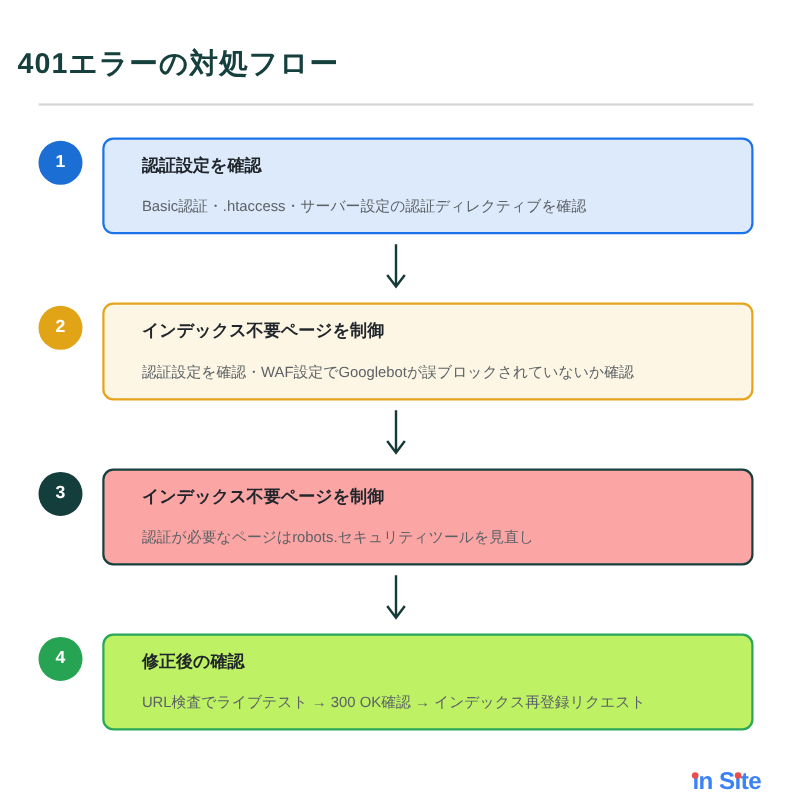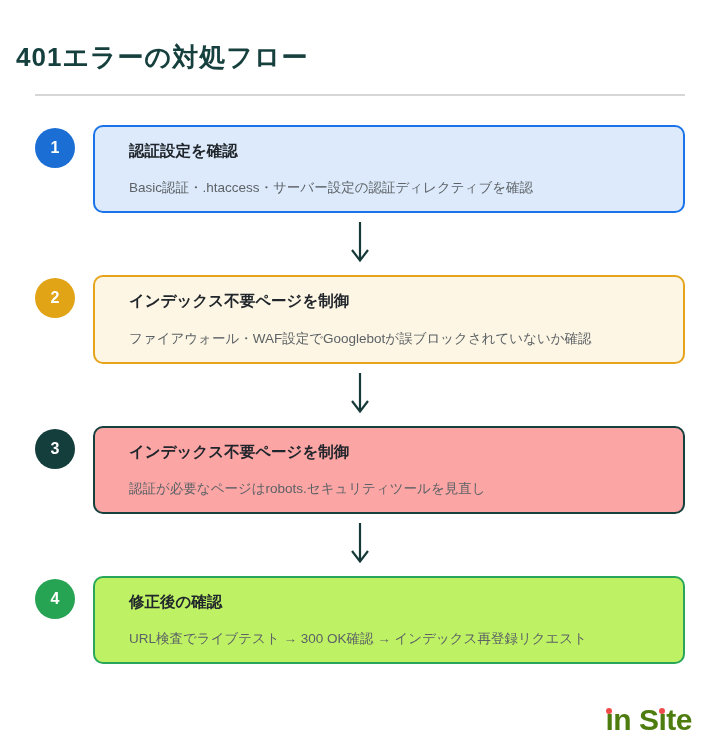--- a/index.html
+++ b/index.html
@@ -65,24 +65,24 @@
   .step3 .card  { border-color: #16403e; background: #fca5a5; }
   .step4 .badge { background: #27a453; }
   .step4 .card  { border-color: #2aa65a; background: #bef264; }
   .arrow-row {
     height: 62px;
     display: flex; align-items: center; justify-content: center;
   }
   .logo {
     position: absolute;
     right: 28px;
-    bottom: 1px;
-    font-size: 30px;
+    bottom: 15px;
+    font-size: 22px;
     font-weight: 800;
-    color: #4d7c0f;
+    color: #3b82f6;
     letter-spacing: -0.5px;
     line-height: 1;
   }
   .li { position: relative; display: inline-block; }
   .ldot {
     position: absolute;
     left: 50%; transform: translateX(-50%);
     top: 3px;
     width: 6px; height: 6px;
     border-radius: 50%;
@@ -109,21 +109,21 @@
     <svg width="26" height="46" viewBox="0 0 26 46">
       <line x1="13" y1="1" x2="13" y2="38" stroke="#163a38" stroke-width="2.2"></line>
       <path d="M5 29 L13 39.5 L21 29" fill="none" stroke="#163a38" stroke-width="2.2"></path>
     </svg>
   </div>
 
   <div class="step step2">
     <div class="badge">2</div>
     <div class="card">
       <div class="card-title">インデックス不要ページを制御</div>
-      <div class="card-desc">ファイアウォール・WAF設定でGooglebotが誤ブロックされていないか確認</div>
+      <div class="card-desc">認証設定を確認・WAF設定でGooglebotが誤ブロックされていないか確認</div>
     </div>
   </div>
 
   <div class="arrow-row">
     <svg width="26" height="46" viewBox="0 0 26 46">
       <line x1="13" y1="1" x2="13" y2="38" stroke="#163a38" stroke-width="2.2"></line>
       <path d="M5 29 L13 39.5 L21 29" fill="none" stroke="#163a38" stroke-width="2.2"></path>
     </svg>
   </div>
 

